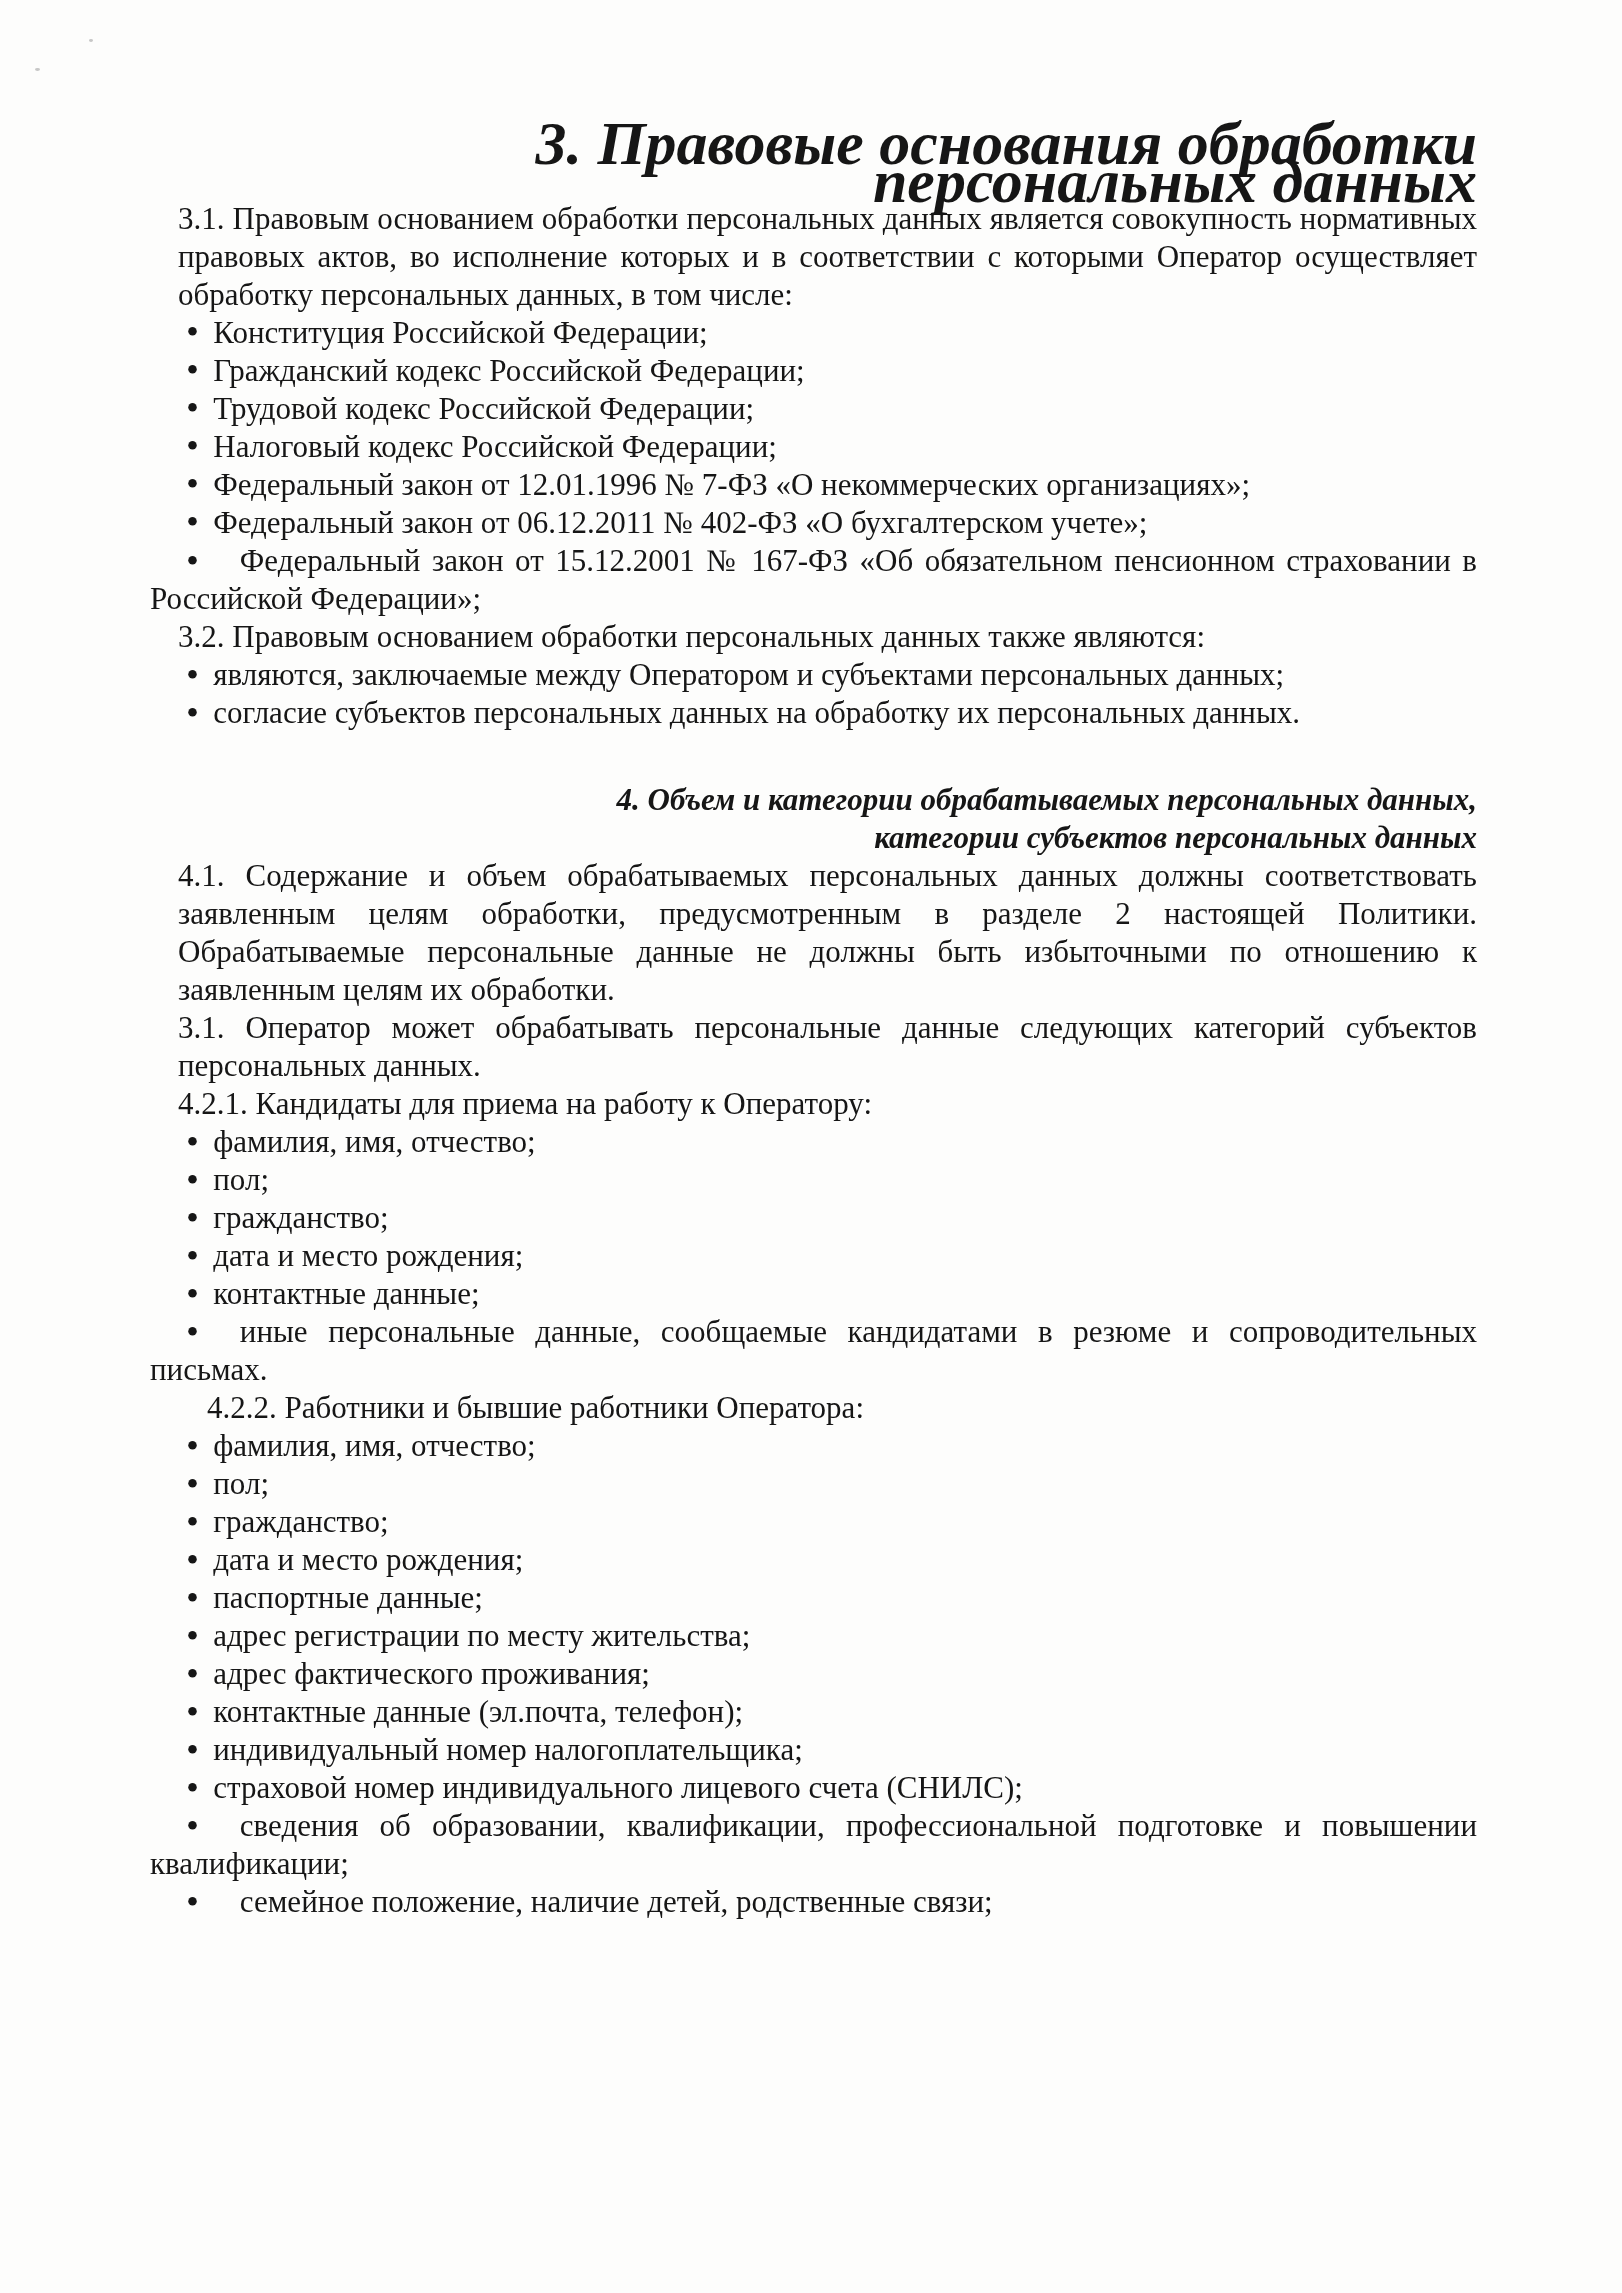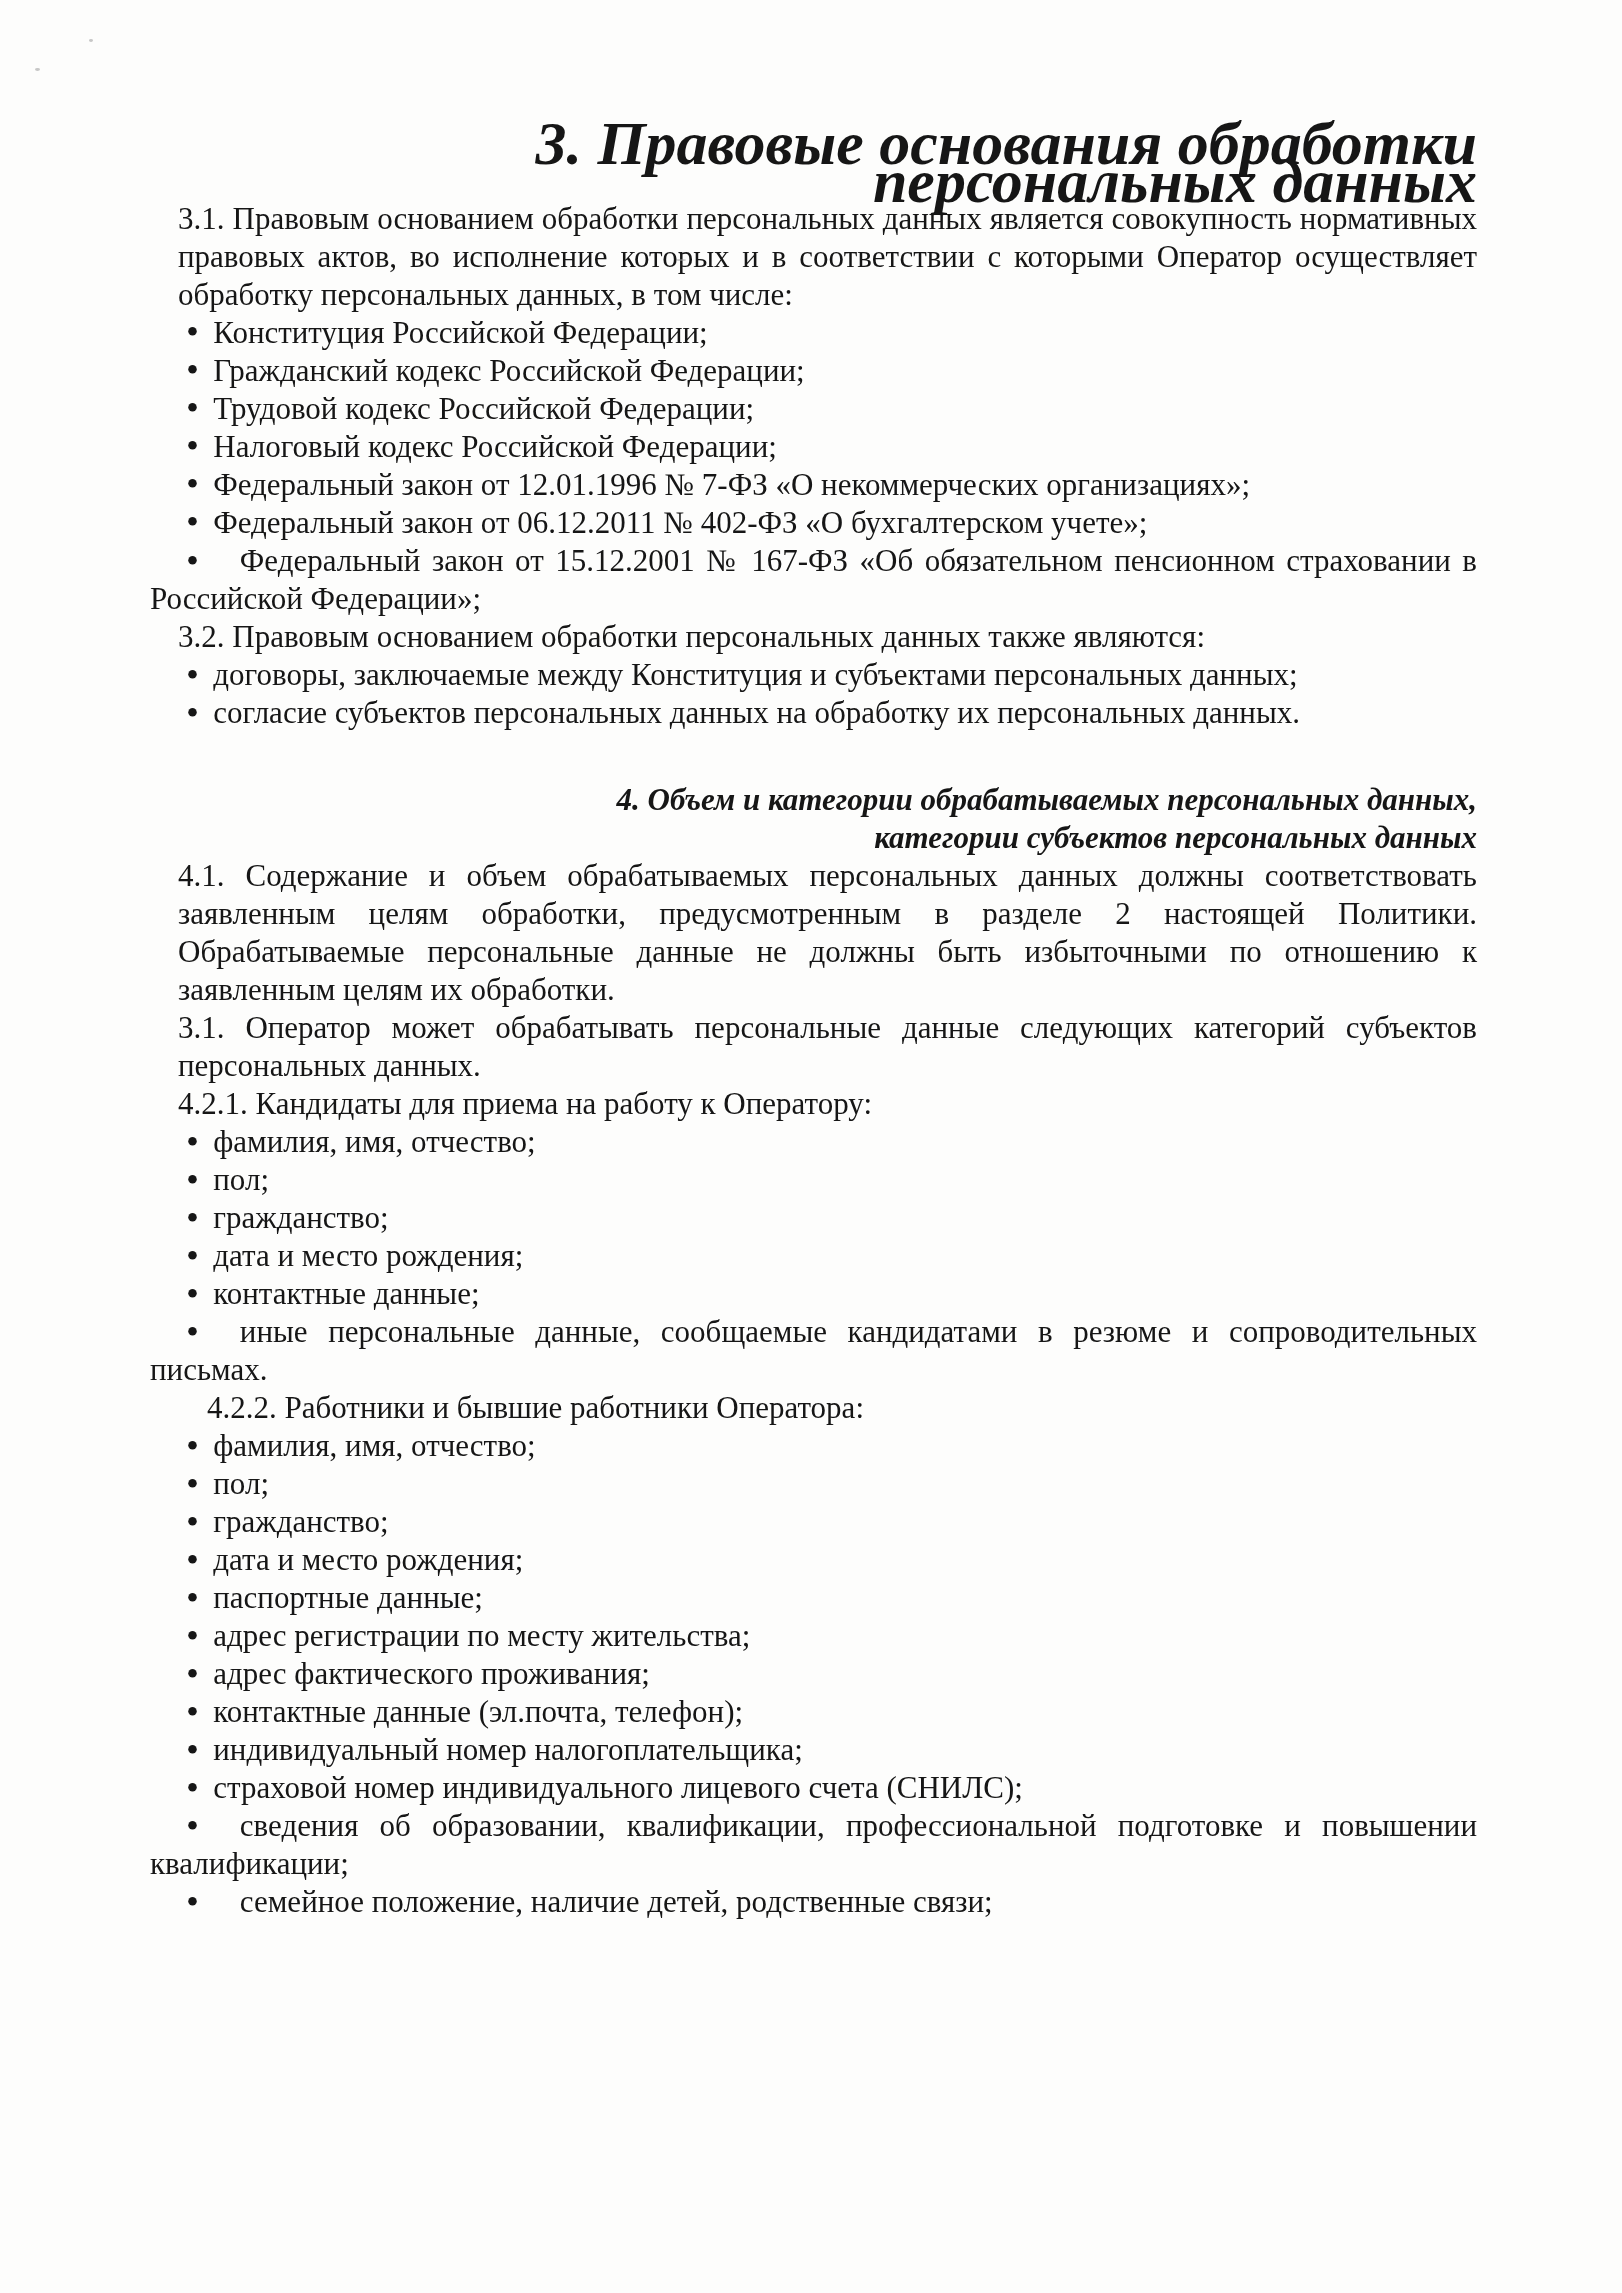--- a/index.html
+++ b/index.html
@@ -74,21 +74,21 @@
       <div class="li"><span class="marker">•</span><span>Трудовой кодекс Российской Федерации;</span></div>
       <div class="li"><span class="marker">•</span><span>Налоговый кодекс Российской Федерации;</span></div>
       <div class="li"><span class="marker">•</span><span>Федеральный закон от 12.01.1996 № 7-ФЗ «О некоммерческих организациях»;</span></div>
       <div class="li"><span class="marker">•</span><span>Федеральный закон от 06.12.2011 № 402-ФЗ «О бухгалтерском учете»;</span></div>
       <div class="li wide"><span class="marker">•</span><span>Федеральный закон от 15.12.2001 № 167-ФЗ «Об обязательном пенсионном страховании в Российской Федерации»;</span></div>
     </div>
 
   <p class="para">3.2. Правовым основанием обработки персональных данных также являются:</p>
 
   <div class="list">
-      <div class="li"><span class="marker">•</span><span>договоры, заключаемые между Конституция и субъектами персональных данных;</span></div>
+      <div class="li"><span class="marker">•</span><span>являются, заключаемые между Оператором и субъектами персональных данных;</span></div>
       <div class="li"><span class="marker">•</span><span>согласие субъектов персональных данных на обработку их персональных данных.</span></div>
     </div>
 
   <div class="heading-block">
     <div class="heading">4. Объем и категории обрабатываемых персональных данных,</div>
     <div class="heading">категории субъектов персональных данных</div>
   </div>
 
   <p class="para">4.1. Содержание и объем обрабатываемых персональных данных должны соответствовать заявленным целям обработки, предусмотренным в разделе 2 настоящей Политики. Обрабатываемые персональные данные не должны быть избыточными по отношению к заявленным целям их обработки.</p>
 

